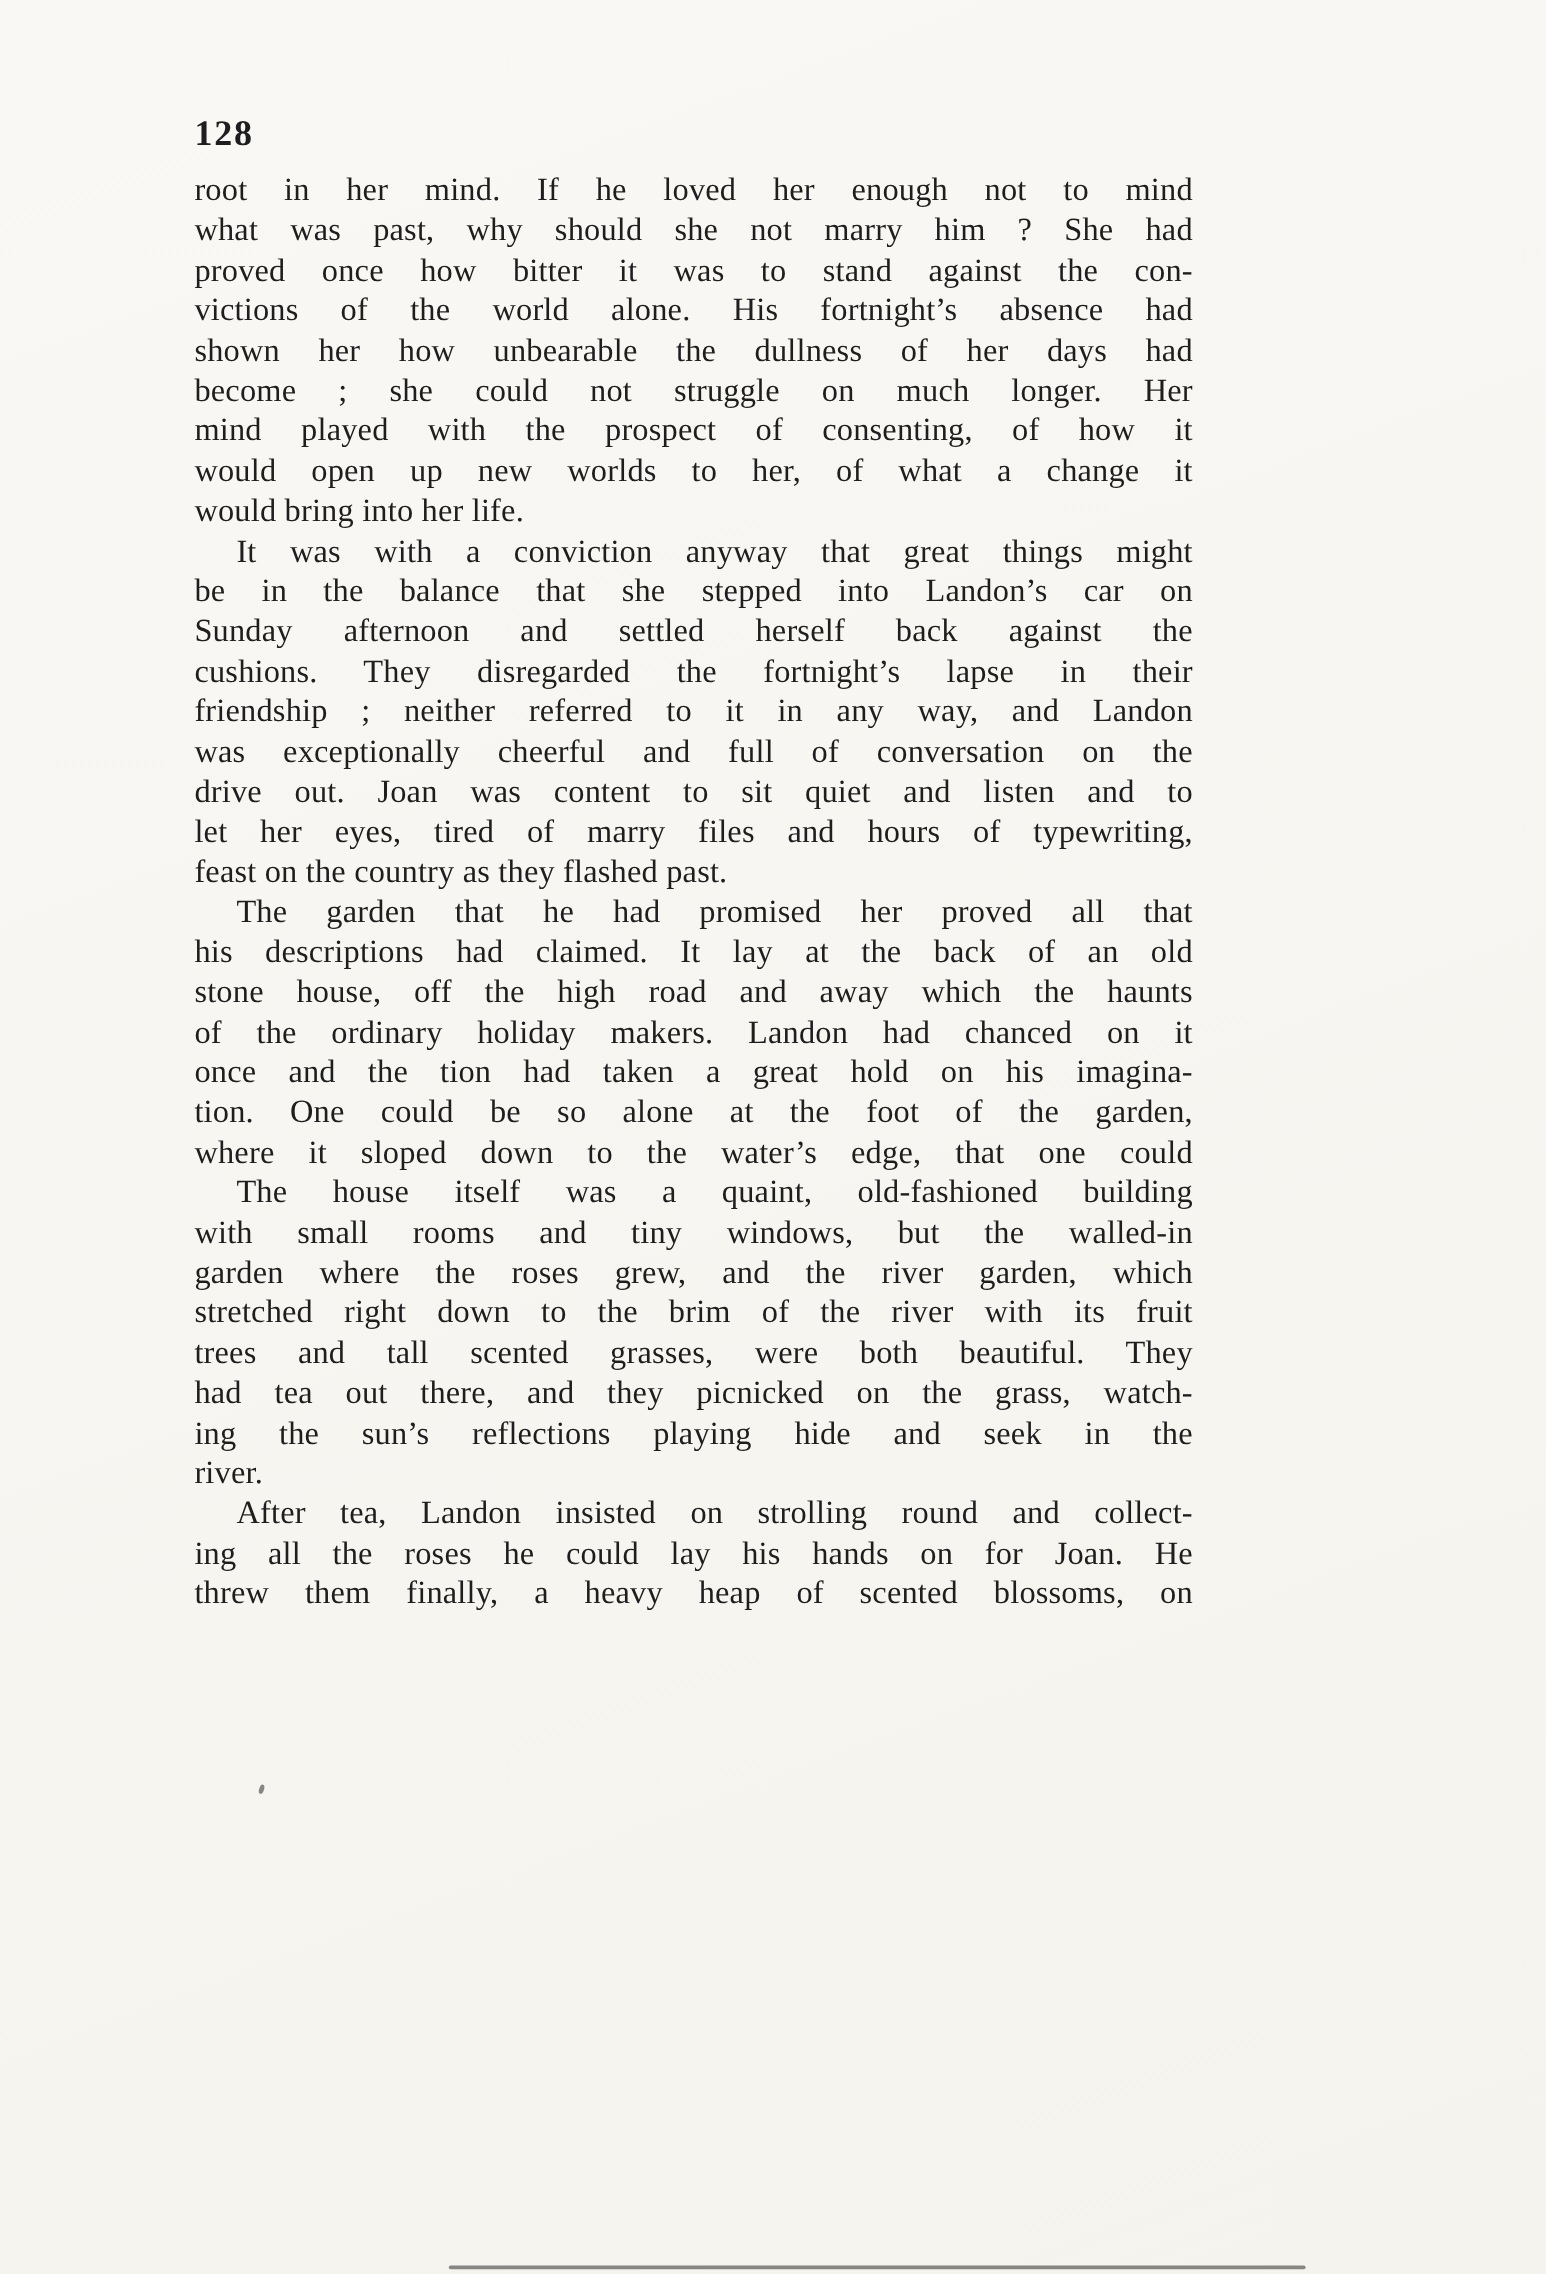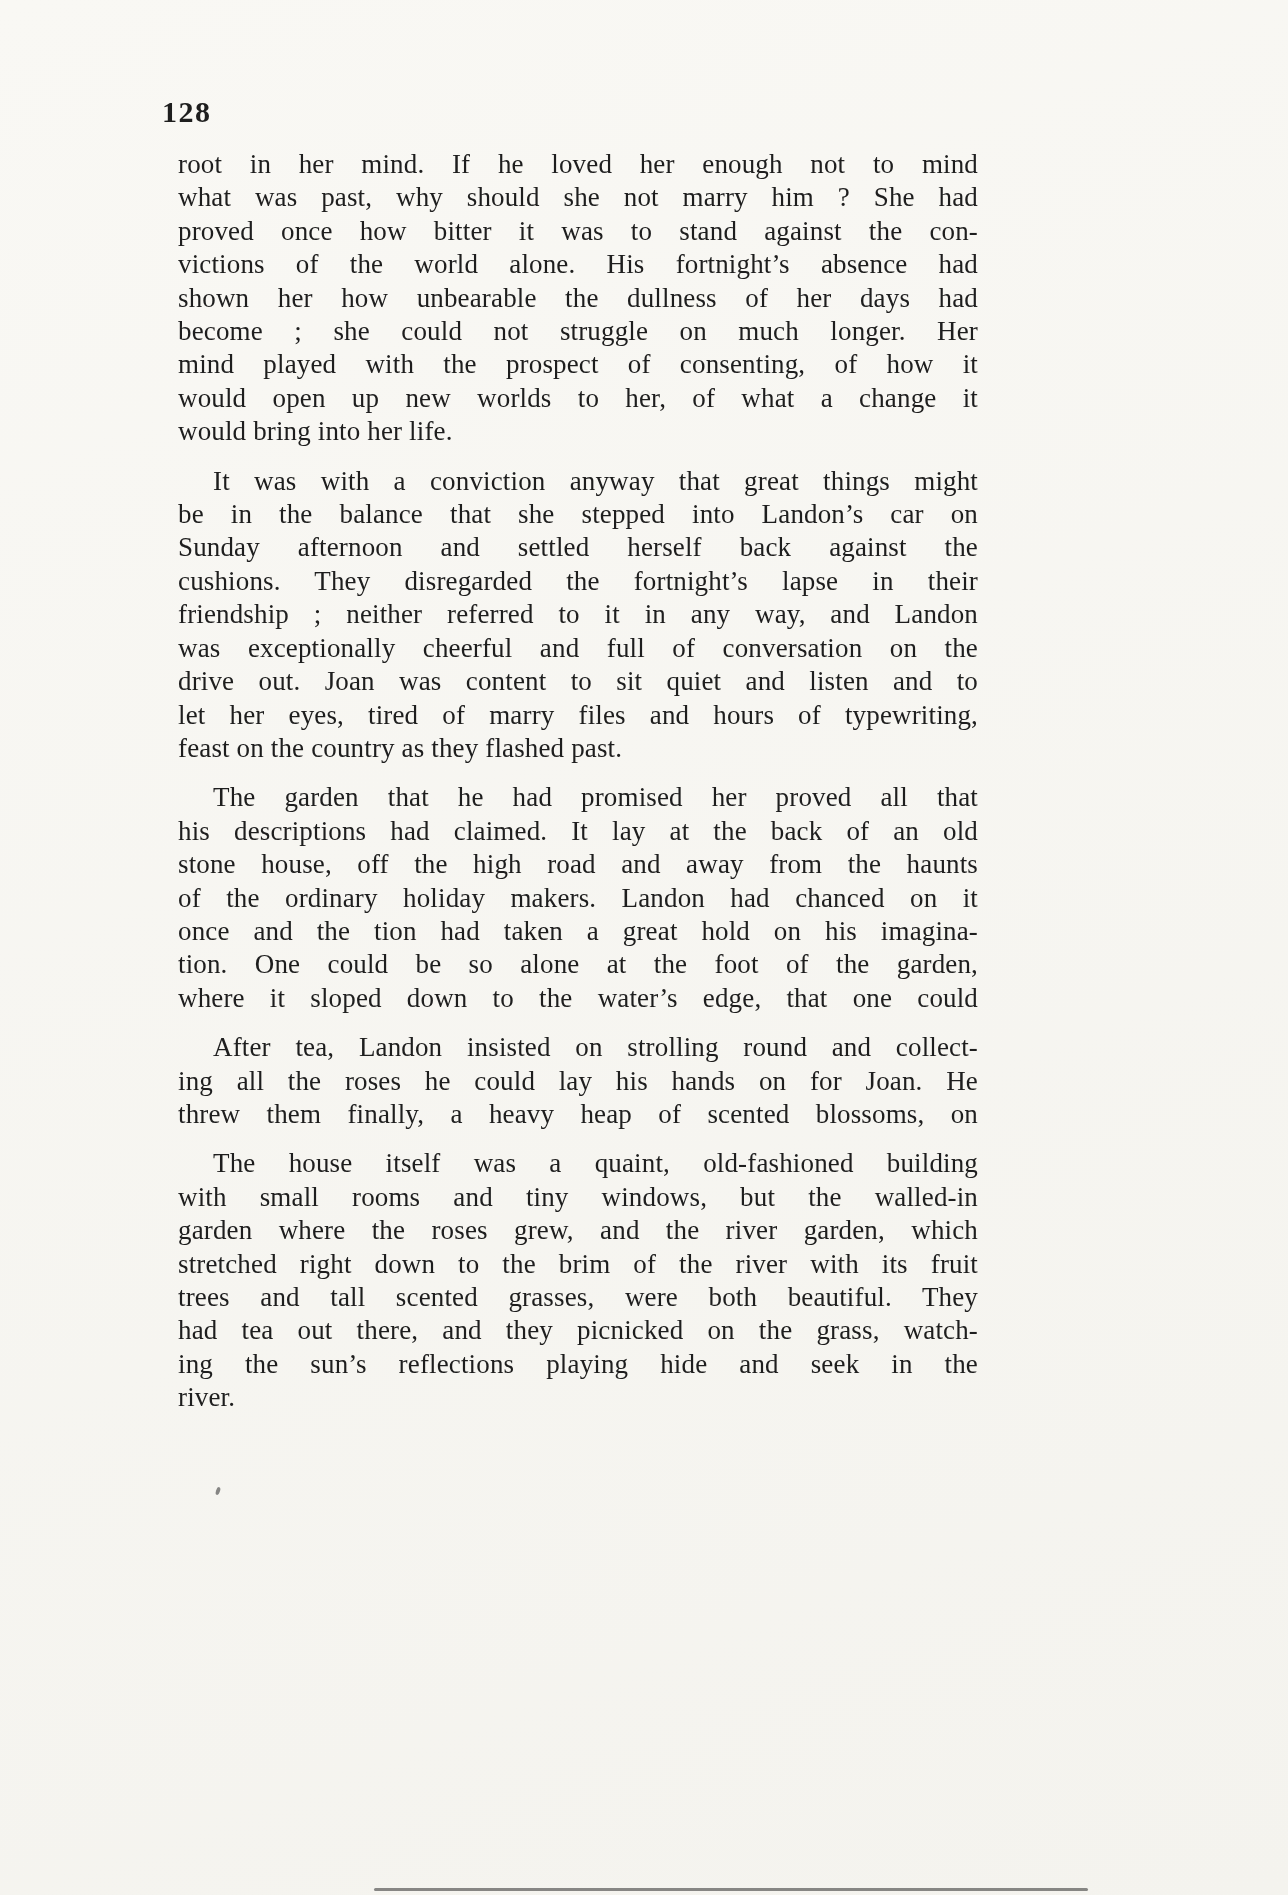--- a/index.html
+++ b/index.html
@@ -48,21 +48,21 @@
     letter-spacing: 1.5px;
     word-spacing: 9px;
   }
 
   .page-body {
     font-size: 27px;
     line-height: 33.4px;
     letter-spacing: 0.15px;
   }
 
-  .para { margin: 16px; }
+  .para { margin: 0; }
 
   .line {
     text-align: justify;
     text-align-last: justify;
   }
 
   .line.last {
     text-align-last: left;
   }
 
@@ -124,40 +124,40 @@
           <div class="line">cushions. They disregarded the fortnight’s lapse in their</div>
           <div class="line">friendship ; neither referred to it in any way, and Landon</div>
           <div class="line">was exceptionally cheerful and full of conversation on the</div>
           <div class="line">drive out. Joan was content to sit quiet and listen and to</div>
           <div class="line">let her eyes, tired of marry files and hours of typewriting,</div>
           <div class="line last">feast on the country as they flashed past.</div>
         </div>
         <div class="para">
           <div class="line indent">The garden that he had promised her proved all that</div>
           <div class="line">his descriptions had claimed. It lay at the back of an old</div>
-          <div class="line">stone house, off the high road and away from the haunts</div>
+          <div class="line">stone house, off the high road and away which the haunts</div>
           <div class="line">of the ordinary holiday makers. Landon had chanced on it</div>
           <div class="line">once and the tion had taken a great hold on his imagina-</div>
           <div class="line">tion. One could be so alone at the foot of the garden,</div>
           <div class="line">where it sloped down to the water’s edge, that one could</div>
-        </div>
-        <div class="para">
-          <div class="line indent">After tea, Landon insisted on strolling round and collect-</div>
-          <div class="line">ing all the roses he could lay his hands on for Joan. He</div>
-          <div class="line">threw them finally, a heavy heap of scented blossoms, on</div>
         </div>
         <div class="para">
           <div class="line indent">The house itself was a quaint, old-fashioned building</div>
           <div class="line">with small rooms and tiny windows, but the walled-in</div>
           <div class="line">garden where the roses grew, and the river garden, which</div>
           <div class="line">stretched right down to the brim of the river with its fruit</div>
           <div class="line">trees and tall scented grasses, were both beautiful. They</div>
           <div class="line">had tea out there, and they picnicked on the grass, watch-</div>
           <div class="line">ing the sun’s reflections playing hide and seek in the</div>
           <div class="line last">river.</div>
         </div>
+        <div class="para">
+          <div class="line indent">After tea, Landon insisted on strolling round and collect-</div>
+          <div class="line">ing all the roses he could lay his hands on for Joan. He</div>
+          <div class="line">threw them finally, a heavy heap of scented blossoms, on</div>
+        </div>
       </div>
 
   </div>
 
   <div class="smudge-bottom"></div>
   <div class="speck"></div>
 </div>
 
 </body></html>

